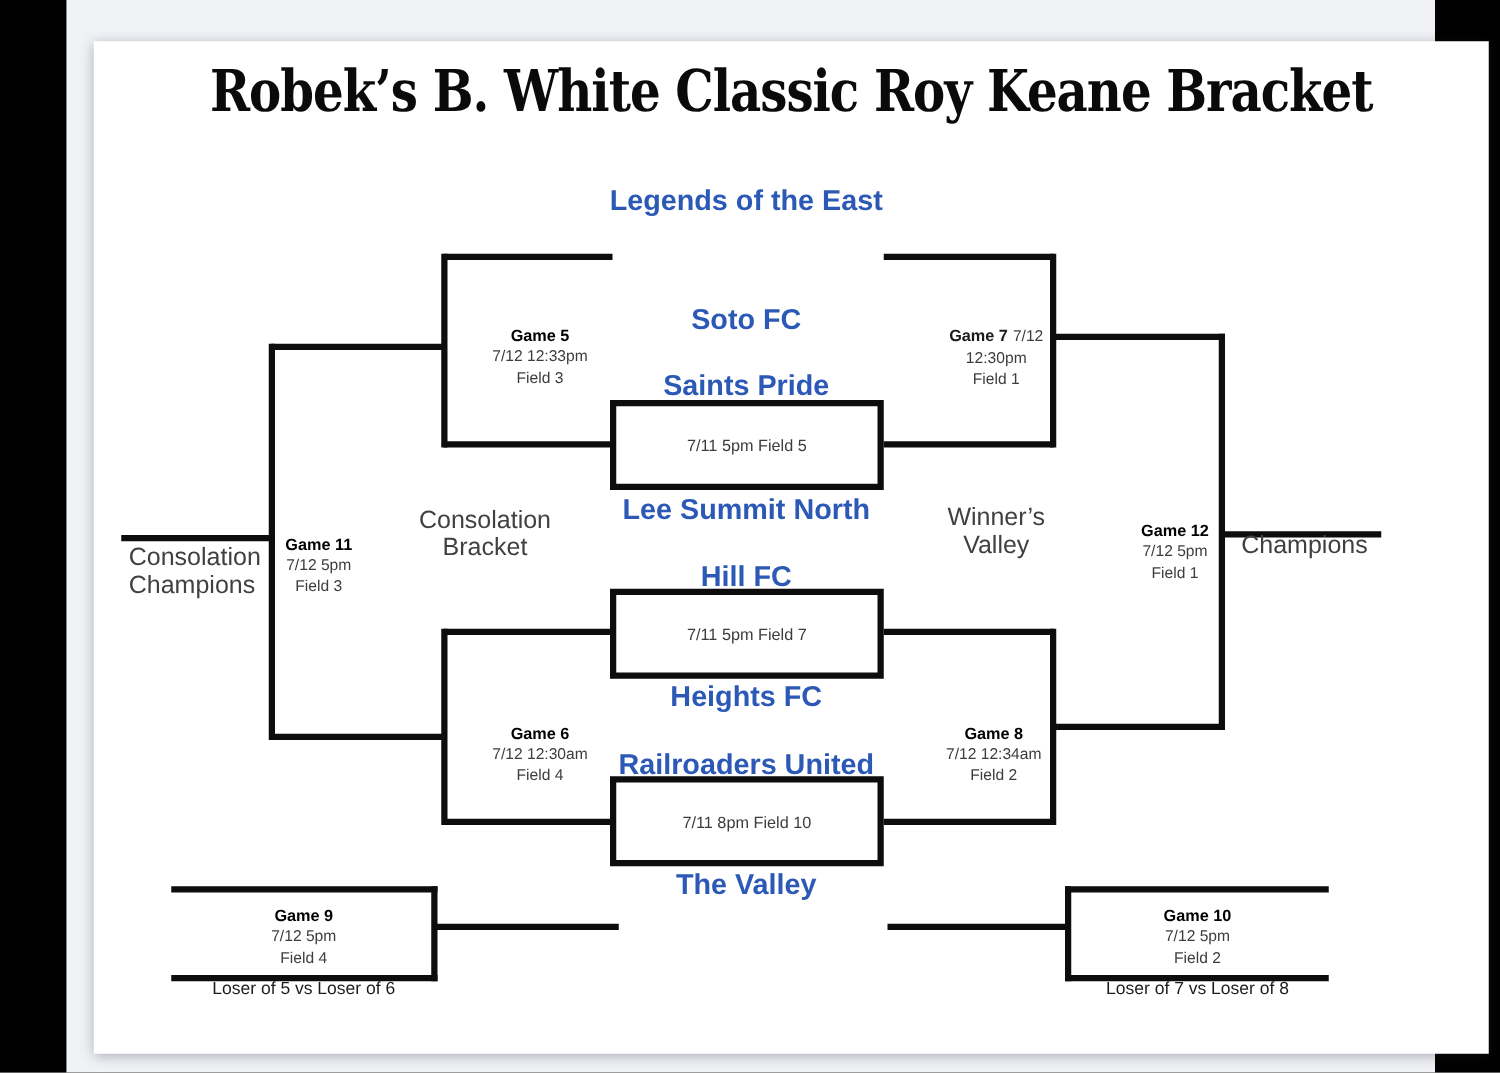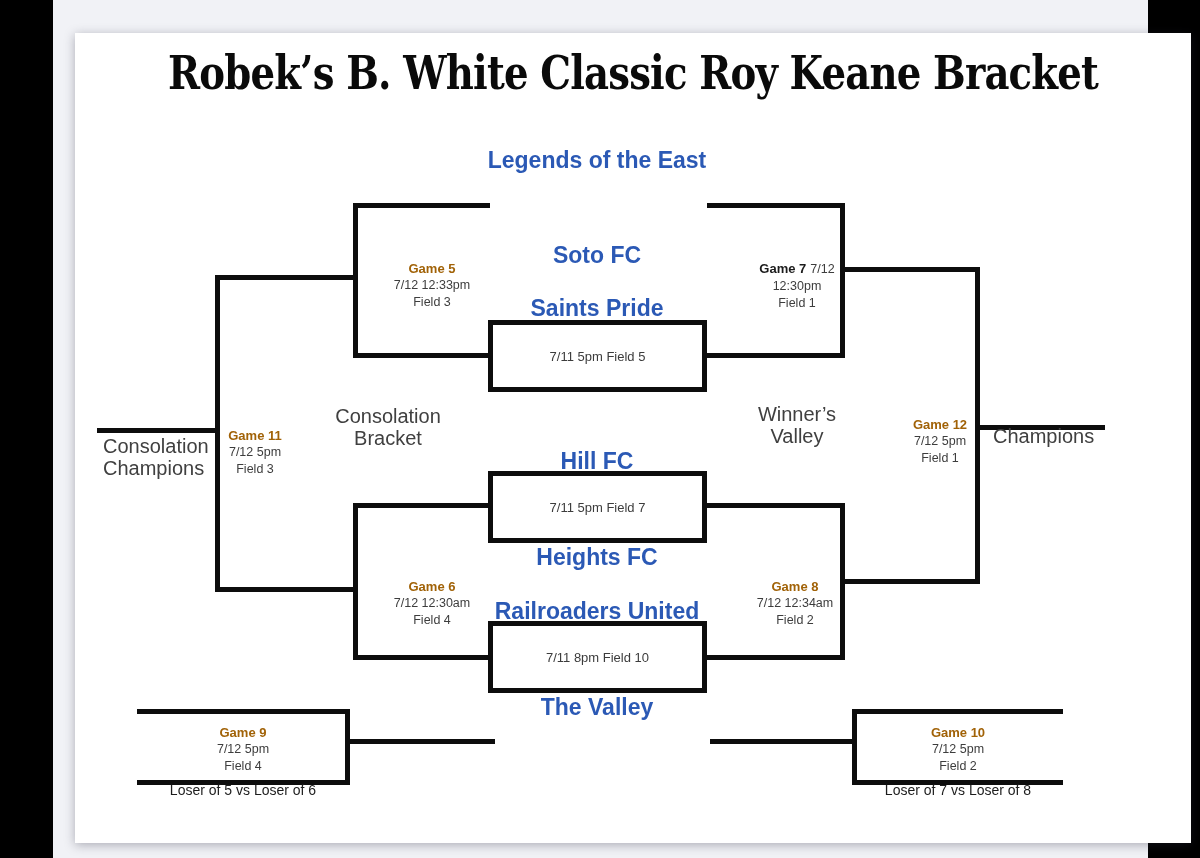--- a/index.html
+++ b/index.html
@@ -14,21 +14,21 @@
   .title{position:absolute;left:0;right:0;top:13px;text-align:center;white-space:nowrap;
          font-family:"DejaVu Serif",serif;font-weight:900;font-size:46px;letter-spacing:-1px;
          color:#0a0a0a;transform:scaleX(0.84);}
   .hl{position:absolute;height:5px;background:#0d0d0d;}
   .vl{position:absolute;width:5px;background:#0d0d0d;}
   .team{position:absolute;left:362px;width:320px;text-align:center;font-size:23px;font-weight:bold;color:#2b59b5;}
   .mbox{position:absolute;left:413px;width:219px;height:72px;border:5px solid #0d0d0d;box-sizing:border-box;
         background:#fff;display:flex;align-items:center;justify-content:center;}
   .mdetail{font-size:13px;color:#3c3c3c;}
   .glabel{position:absolute;text-align:center;line-height:17px;font-size:12.5px;color:#3d3d3d;}
-  .gname{font-weight:bold;color:#a16207;font-size:13px;}
+  .gname{font-weight:bold;color:#000000;font-size:13px;}
   .gname-inline{font-weight:bold;color:#1b1b1b;font-size:13px;}
   .gsuffix{margin-left:4px;}
   .biglabel{position:absolute;font-size:20px;line-height:22px;color:#404040;white-space:pre-line;}
   .center{text-align:center;}
   .loser{position:absolute;font-size:14px;color:#1c1c1c;text-align:center;}
 </style>
 </head>
 <body>
 
 <div class="stage">
@@ -40,20 +40,21 @@
 
     <div class="title">Robek’s B. White Classic Roy Keane Bracket</div>
 
     <div class="team" style="top:114px">Legends of the East</div>
     <div class="team" style="top:209px">Soto FC</div>
 
     <div class="team" style="top:262px">Saints Pride</div>
     <div class="mbox" style="top:287px">
       <span class="mdetail">7/11 5pm Field 5</span>
     </div>
+    <div class="team" style="top:361px">Lee Summit North</div>
 
     <div class="team" style="top:415px">Hill FC</div>
     <div class="mbox" style="top:438px">
       <span class="mdetail">7/11 5pm Field 7</span>
     </div>
     <div class="team" style="top:511px">Heights FC</div>
 
     <div class="team" style="top:565px">Railroaders United</div>
     <div class="mbox" style="top:588px">
       <span class="mdetail">7/11 8pm Field 10</span>

